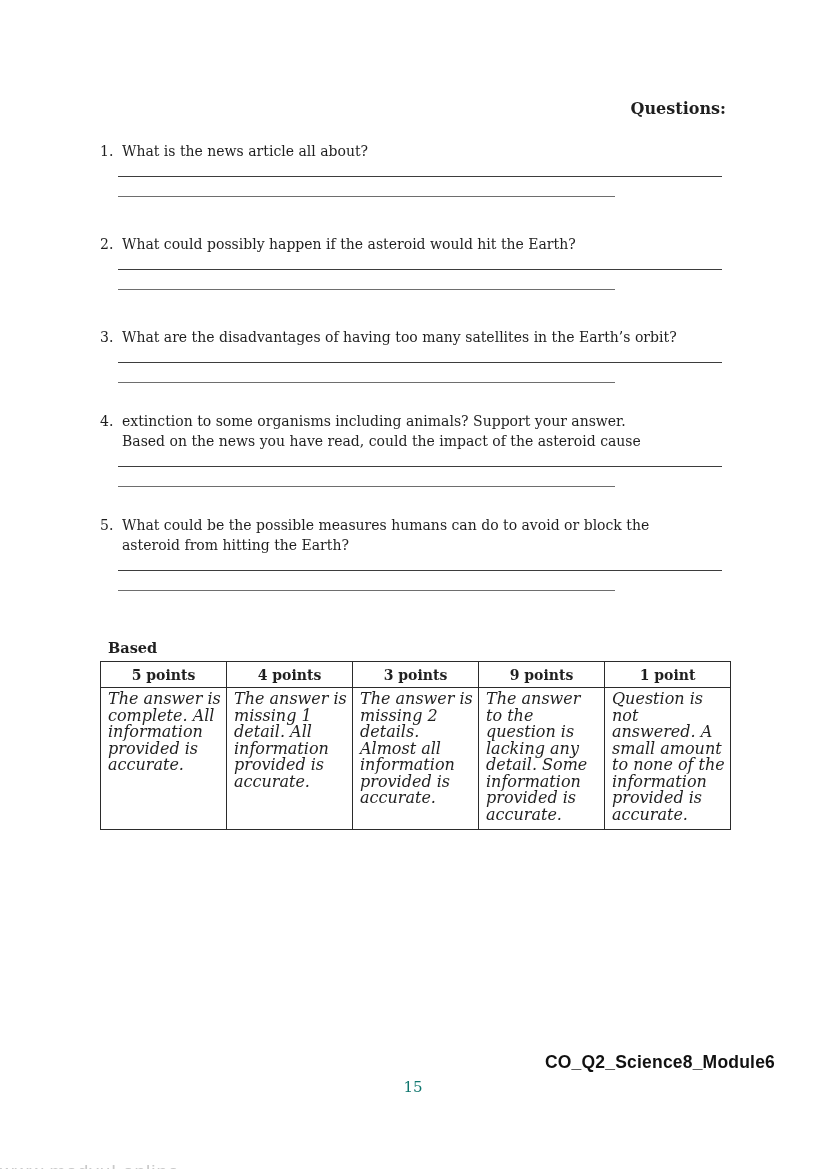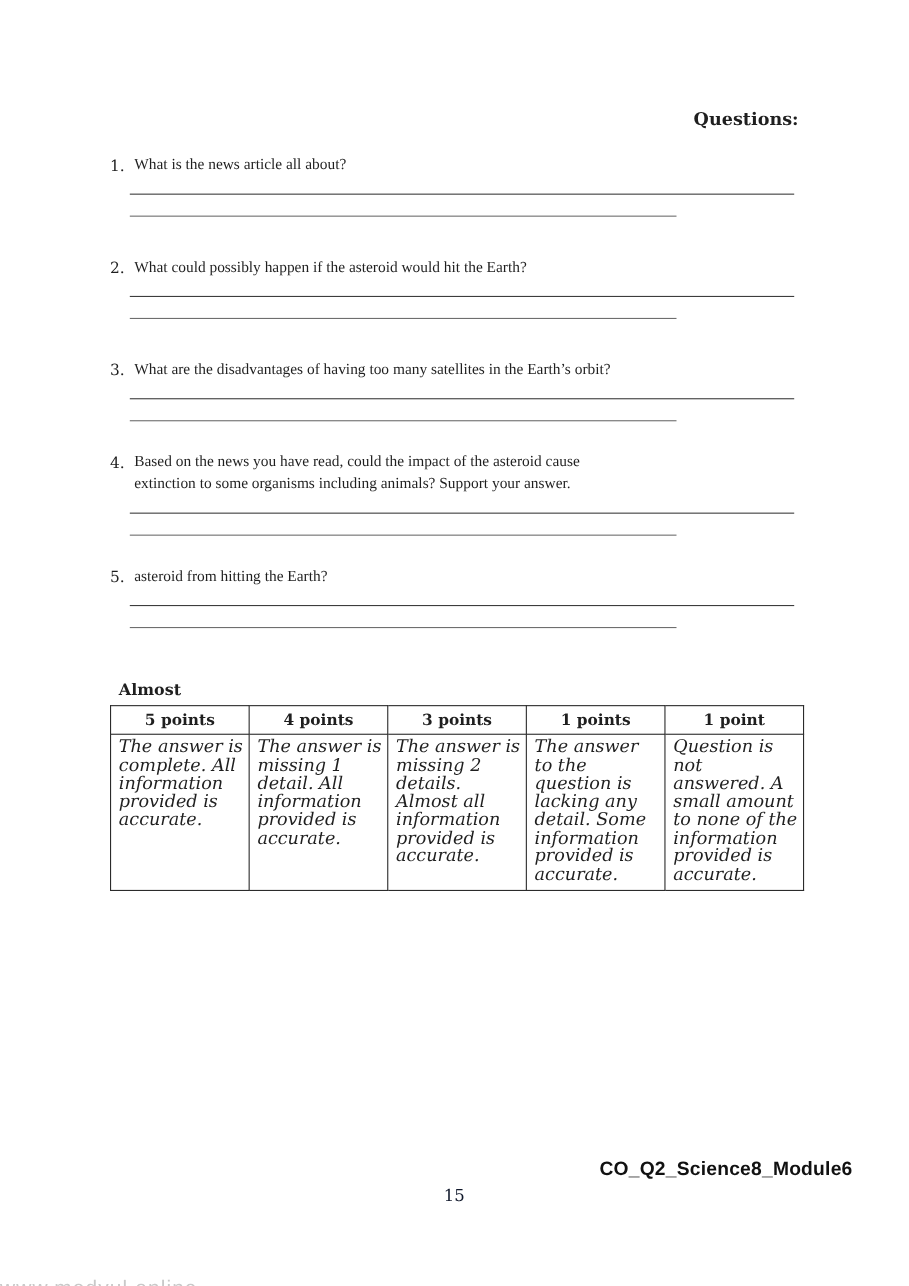--- a/index.html
+++ b/index.html
@@ -20,21 +20,21 @@
   .heading {
     font-size: 16px;
     font-weight: bold;
     margin: 0 0 23px 0;
     text-align: right;
   }
   .question { margin-bottom: 37px; }
   .question.tight { margin-bottom: 28px; }
   .q-row { display: flex; font-size: 14px; line-height: 20px; }
   .q-num { width: 22px; flex: 0 0 22px; }
-  .q-text { flex: 1; max-width: 604px; font-family: Liberation Serif, serif; }
+  .q-text { flex: 1; max-width: 604px; }
   .lines { margin-left: 18px; margin-top: -4px; }
   .aline { height: 20px; border-bottom: 1px solid #4a4a4a; }
   .aline.l1 { width: 604px; border-bottom-color: #3d3d3d; }
   .aline.l2 { width: 497px; border-bottom-color: #6e6e6e; }
   .rubric-title {
     margin-top: 48px;
     margin-left: 8px;
     margin-bottom: 5px;
     font-size: 14.5px;
     font-weight: bold;
@@ -64,21 +64,21 @@
     height: 117px;
     font-style: italic;
   }
   .page-number {
     position: absolute;
     top: 1078px;
     left: 0;
     width: 100%;
     text-align: center;
     font-size: 15px;
-    color: #0f172a;
+    color: #0f766e;
   }
   .module-code {
     position: absolute;
     top: 1052px;
     right: 51px;
     font-family: "Liberation Sans", sans-serif;
     font-weight: bold;
     font-size: 17.5px;
     letter-spacing: 0.2px;
     color: #111111;
@@ -143,52 +143,53 @@
       <div class="lines">
         <div class="aline l1"></div>
         <div class="aline l2"></div>
       </div>
     </div>
 
     <div class="question tight">
       <div class="q-row">
         <span class="q-num">4.</span>
         <div class="q-text">
+          <div>extinction to some organisms including animals?  Support your answer.</div>
           <div>Based on the news you have read, could the impact of the asteroid cause</div>
-          <div>extinction to some organisms including animals?  Support your answer.</div>
         </div>
       </div>
       <div class="lines">
         <div class="aline l1"></div>
         <div class="aline l2"></div>
       </div>
     </div>
 
     <div class="question">
       <div class="q-row">
         <span class="q-num">5.</span>
         <div class="q-text">
+          <div>What could be the possible measures humans can do to avoid or block the</div>
           <div>asteroid from hitting the Earth?</div>
         </div>
       </div>
       <div class="lines">
         <div class="aline l1"></div>
         <div class="aline l2"></div>
       </div>
     </div>
 
-    <div class="rubric-title">Almost</div>
+    <div class="rubric-title">Based</div>
 
     <table class="rubric-table">
       <thead>
         <tr>
           <th>5 points</th>
           <th>4 points</th>
           <th>3 points</th>
-          <th>1 points</th>
+          <th>9 points</th>
           <th>1 point</th>
         </tr>
       </thead>
       <tbody>
         <tr>
           <td>The answer is complete. All information provided is accurate.</td>
           <td>The answer is missing 1 detail. All information provided is accurate.</td>
           <td>The answer is missing 2 details. Almost all information provided is accurate.</td>
           <td>The answer to the question is lacking any detail. Some information provided is accurate.</td>
           <td>Question is not answered. A small amount to none of the information provided is accurate.</td>

